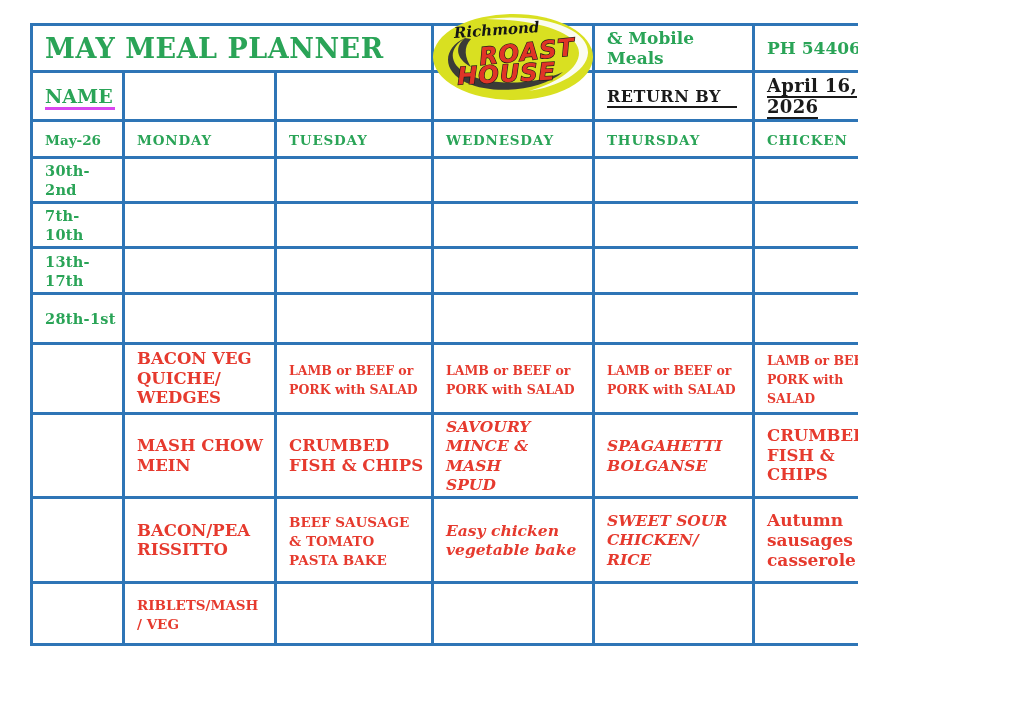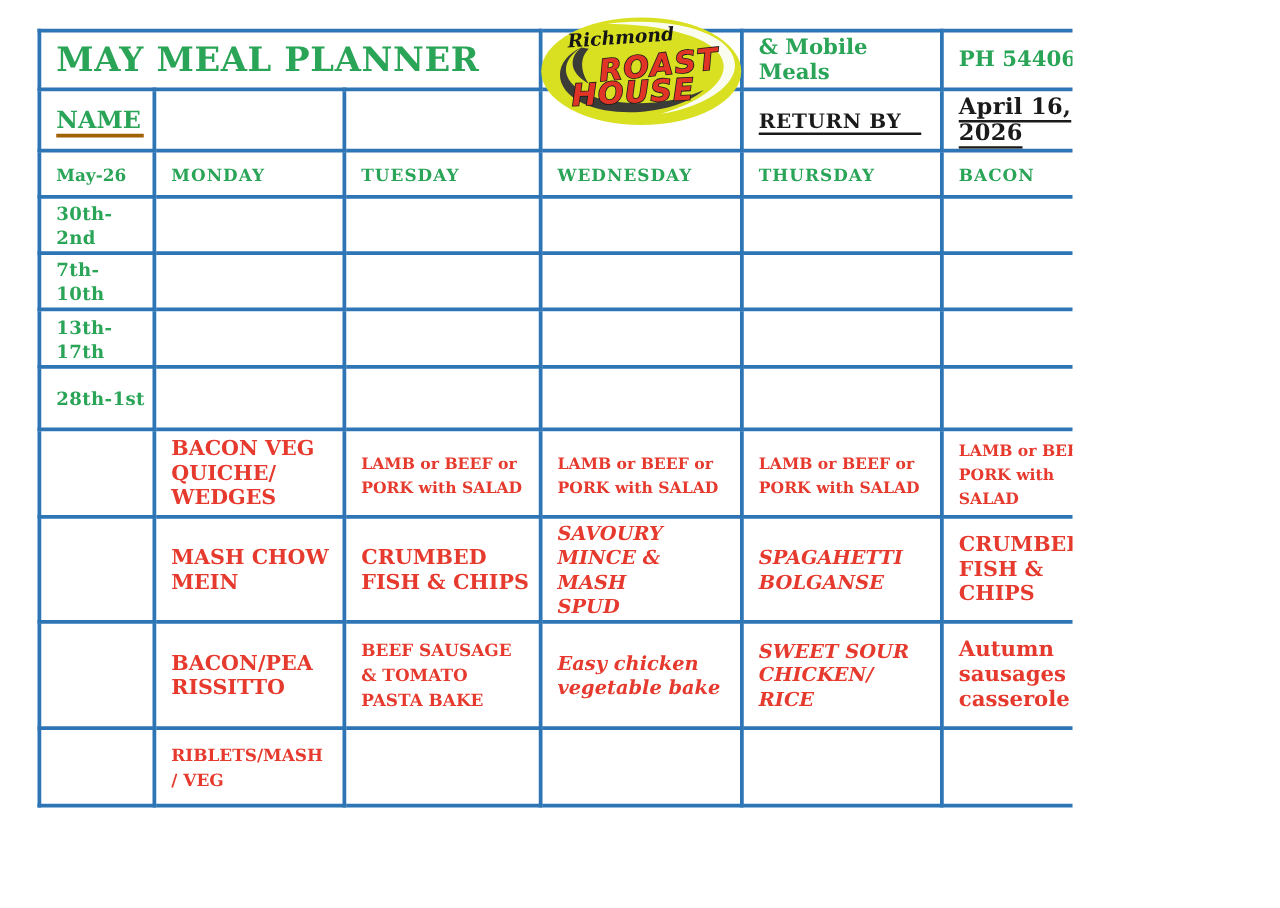--- a/index.html
+++ b/index.html
@@ -23,21 +23,21 @@
   tr.r-days{height:37px;}
   tr.r-w0{height:40px;} tr.r-w1{height:44px;margin-top:43px;} tr.r-w2{height:46px;}
   tr.r-w3{height:46px;} tr.r-w4{height:50px;}
   tr.r-m0{height:70px;} tr.r-m1{height:70px;} tr.r-m2{height:85px;} tr.r-m3{height:62px;}
 
   .green{color:#2aa457;font-weight:bold;}
   .red{color:#e63a2e;font-weight:bold;}
   .black{color:#1a1a1a;font-weight:bold;}
 
   .title-text{font-size:27px;letter-spacing:.5px;}
-  .name-text{font-size:19px;border-bottom:3px solid #a16207;padding-right:2px;}
+  .name-text{font-size:19px;border-bottom:3px solid #d946ef;padding-right:2px;}
   .mobile-text{font-size:17px;}
   .phone-text{font-size:17px;}
   .returnby-text{font-size:16px;border-bottom:2.5px solid #1a1a1a;padding-right:16px;letter-spacing:.5px;margin-top:26px;}
   .date-text{font-size:18px;border-bottom:2.5px solid #1a1a1a;letter-spacing:.3px;}
 
   .day-head{font-size:13.5px;letter-spacing:.8px;}
   .month-head{font-size:13.5px;}
   .total-head{font-size:17px;text-align:center;}
   td.total-cell{text-align:center;padding:2px;}
   .week-label{font-size:14.5px;letter-spacing:.3px;}
@@ -96,21 +96,21 @@
     </tr>
 
     <tr class="r-days">
       <td>
         <span class="green month-head">May-26</span>
       </td>
       <td><span class="green day-head">MONDAY</span></td>
       <td><span class="green day-head">TUESDAY</span></td>
       <td><span class="green day-head">WEDNESDAY</span></td>
       <td><span class="green day-head">THURSDAY</span></td>
-      <td><span class="green day-head">BACON</span></td>
+      <td><span class="green day-head">CHICKEN</span></td>
       <td class="total-cell"><span class="green total-head">TOTAL</span></td>
     </tr>
 
     <tr class="r-w0">
       <td><span class="green week-label">30th-2nd</span></td>
       <td></td>
           <td></td>
       <td></td>
           <td></td>
       <td></td>

